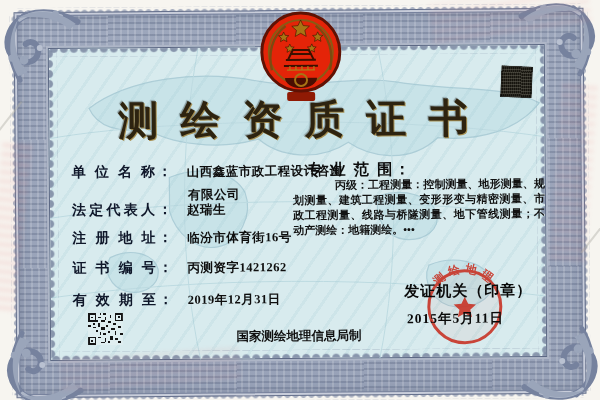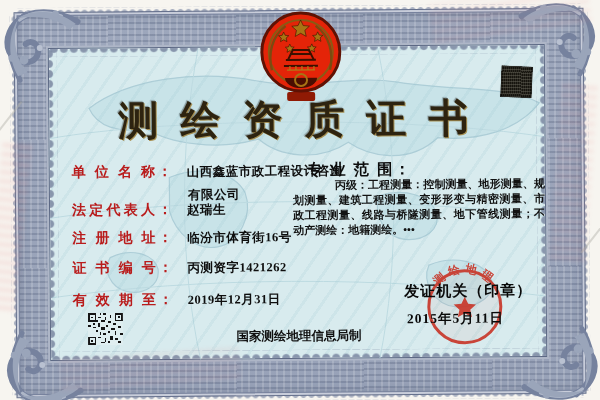--- a/index.html
+++ b/index.html
@@ -71,21 +71,21 @@
   .emblem{position:absolute;left:246px;top:-2px;width:82px;height:96px;z-index:8;}
   .title{
     position:absolute;left:0;right:6px;top:82px;text-align:center;z-index:9;
     font-size:40px;font-weight:bold;letter-spacing:6px;color:#2d2310;
     text-shadow:1px 1px 0 rgba(158,122,46,.8), -1px -1px 1px rgba(10,6,2,.35);
     white-space:nowrap;
   }
   
   .fieldrow{position:absolute;left:57px;white-space:nowrap;z-index:9;}
   .flabel{display:inline-block;width:100px;text-align:justify;text-align-last:justify;
-    font-weight:bold;font-size:14px;color:#b91c1c;}
+    font-weight:bold;font-size:14px;color:#0f172a;}
   .fvalue{font-weight:bold;font-size:12.5px;color:#0e0e0e;margin-left:15px;letter-spacing:.5px;}
   .fvalue2{position:absolute;left:173px;top:176px;font-weight:bold;font-size:12.5px;color:#0e0e0e;letter-spacing:.5px;z-index:9;}
   
   .scope-label{position:absolute;left:292px;top:150px;font-size:15.5px;font-weight:bold;color:#0c0c0c;letter-spacing:2px;z-index:9;}
   .scope-text{position:absolute;left:278px;top:168px;width:252px;z-index:9;
     font-size:11px;font-weight:bold;color:#121212;line-height:15px;text-indent:42px;text-align:justify;}
   
   .seal{position:absolute;left:401px;top:250px;width:96px;height:96px;z-index:8;opacity:.92;}
   .issuer-label{position:absolute;left:365px;top:273px;width:175px;text-align:center;z-index:10;
     font-size:15px;font-weight:bold;color:#090909;letter-spacing:1px;white-space:nowrap;}

